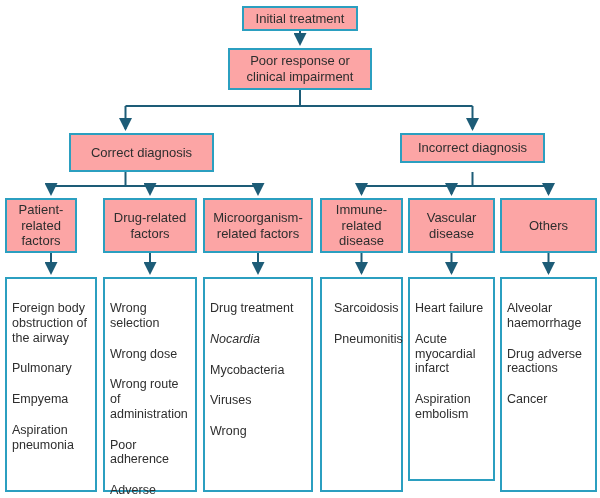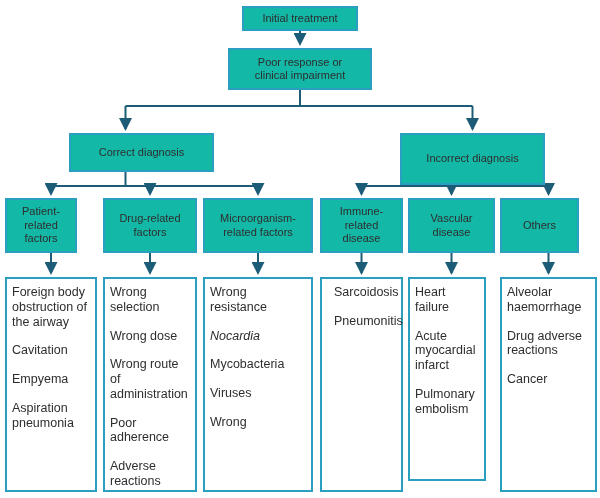--- a/index.html
+++ b/index.html
@@ -27,60 +27,60 @@
   svg.connectors .wire {
     stroke: var(--arrow);
     stroke-width: 2;
     fill: none;
   }
   svg.connectors .head { fill: var(--arrow); }
   .node {
     position: absolute;
     box-sizing: border-box;
     border: 2px solid var(--border);
-    background: #14b8a6;
+    background: #fca5a5;
     display: flex;
     align-items: center;
     justify-content: center;
     text-align: center;
     white-space: pre-line;
-    font-size: 11px;
+    font-size: 13px;
     line-height: 1.22;
-    padding: 10px;
+    padding: 2px;
   }
   .listbox {
     position: absolute;
     box-sizing: border-box;
     border: 2px solid var(--border);
     background: #fff;
     padding: 6px 5px;
     font-size: 12.5px;
     line-height: 1.18;
     text-align: left;
   }
-  .listbox .li { margin-bottom: 14px; }
+  .listbox .li { margin-bottom: 14px; margin-top: 16px; }
   .listbox .li:last-child { margin-bottom: 0; }
   .listbox .italic { font-style: italic; }
 
   
   #n-initial   { left: 242px; top: 6px;   width: 116px; height: 25px; }
   #n-poor      { left: 228px; top: 48px;  width: 144px; height: 42px; }
   #n-correct   { left: 53px;  top: 133px; width: 145px; height: 39px; margin-left: 16px; }
-  #n-incorrect { left: 400px; top: 133px; width: 145px; height: 52px; }
+  #n-incorrect { left: 400px; top: 133px; width: 145px; height: 30px; }
   #n-patient   { left: 5px;   top: 198px; width: 72px;  height: 55px; }
   #n-drug      { left: 103px; top: 198px; width: 94px;  height: 55px; }
   #n-micro     { left: 203px; top: 198px; width: 110px; height: 55px; }
   #n-immune    { left: 320px; top: 198px; width: 83px;  height: 55px; text-align: center; }
   #n-vascular  { left: 408px; top: 198px; width: 87px;  height: 55px; }
-  #n-others    { left: 500px; top: 198px; width: 79px;  height: 55px; }
+  #n-others    { left: 500px; top: 198px; width: 97px;  height: 55px; }
   #l-patient   { left: 5px;   top: 277px; width: 92px;  height: 215px; }
   #l-drug      { left: 103px; top: 277px; width: 94px;  height: 215px; }
   #l-micro     { left: 203px; top: 277px; width: 110px; height: 215px; }
   #l-immune    { left: 320px; top: 277px; width: 83px;  height: 215px; padding-left: 12px; }
-  #l-vascular  { left: 408px; top: 277px; width: 78px;  height: 204px; }
+  #l-vascular  { left: 408px; top: 277px; width: 87px;  height: 204px; }
   #l-others    { left: 500px; top: 277px; width: 97px;  height: 215px; }
 </style>
 </head>
 <body>
 
 <div class="canvas">
 
   <svg class="connectors" viewBox="0 0 600 498" xmlns="http://www.w3.org/2000/svg">
     <defs>
       <marker id="arrow" viewBox="0 0 10 10" refX="8.5" refY="5" markerWidth="6.5" markerHeight="6.5" orient="auto-start-reverse">
@@ -131,46 +131,46 @@
 related factors</div>
   <div class="node" id="n-immune">Immune-
 related
 disease</div>
   <div class="node" id="n-vascular">Vascular
 disease</div>
   <div class="node" id="n-others">Others</div>
 
   <div class="listbox" id="l-patient">
       <div class="li">Foreign body obstruction of the airway</div>
-      <div class="li">Cavitation</div>
+      <div class="li">Pulmonary</div>
       <div class="li">Empyema</div>
       <div class="li">Aspiration pneumonia</div>
     </div>
   <div class="listbox" id="l-drug">
       <div class="li">Wrong selection</div>
       <div class="li">Wrong dose</div>
       <div class="li">Wrong route of administration</div>
       <div class="li">Poor adherence</div>
       <div class="li">Adverse reactions</div>
     </div>
   <div class="listbox" id="l-micro">
-      <div class="li">Wrong resistance</div>
+      <div class="li">Drug treatment</div>
       <div class="li italic">Nocardia</div>
       <div class="li">Mycobacteria</div>
       <div class="li">Viruses</div>
       <div class="li">Wrong</div>
     </div>
   <div class="listbox" id="l-immune">
       <div class="li">Sarcoidosis</div>
       <div class="li">Pneumonitis</div>
     </div>
   <div class="listbox" id="l-vascular">
       <div class="li">Heart failure</div>
       <div class="li">Acute myocardial infarct</div>
-      <div class="li">Pulmonary embolism</div>
+      <div class="li">Aspiration embolism</div>
     </div>
   <div class="listbox" id="l-others">
       <div class="li">Alveolar haemorrhage</div>
       <div class="li">Drug adverse reactions</div>
       <div class="li">Cancer</div>
     </div>
 
 </div>
 
 </body></html>

